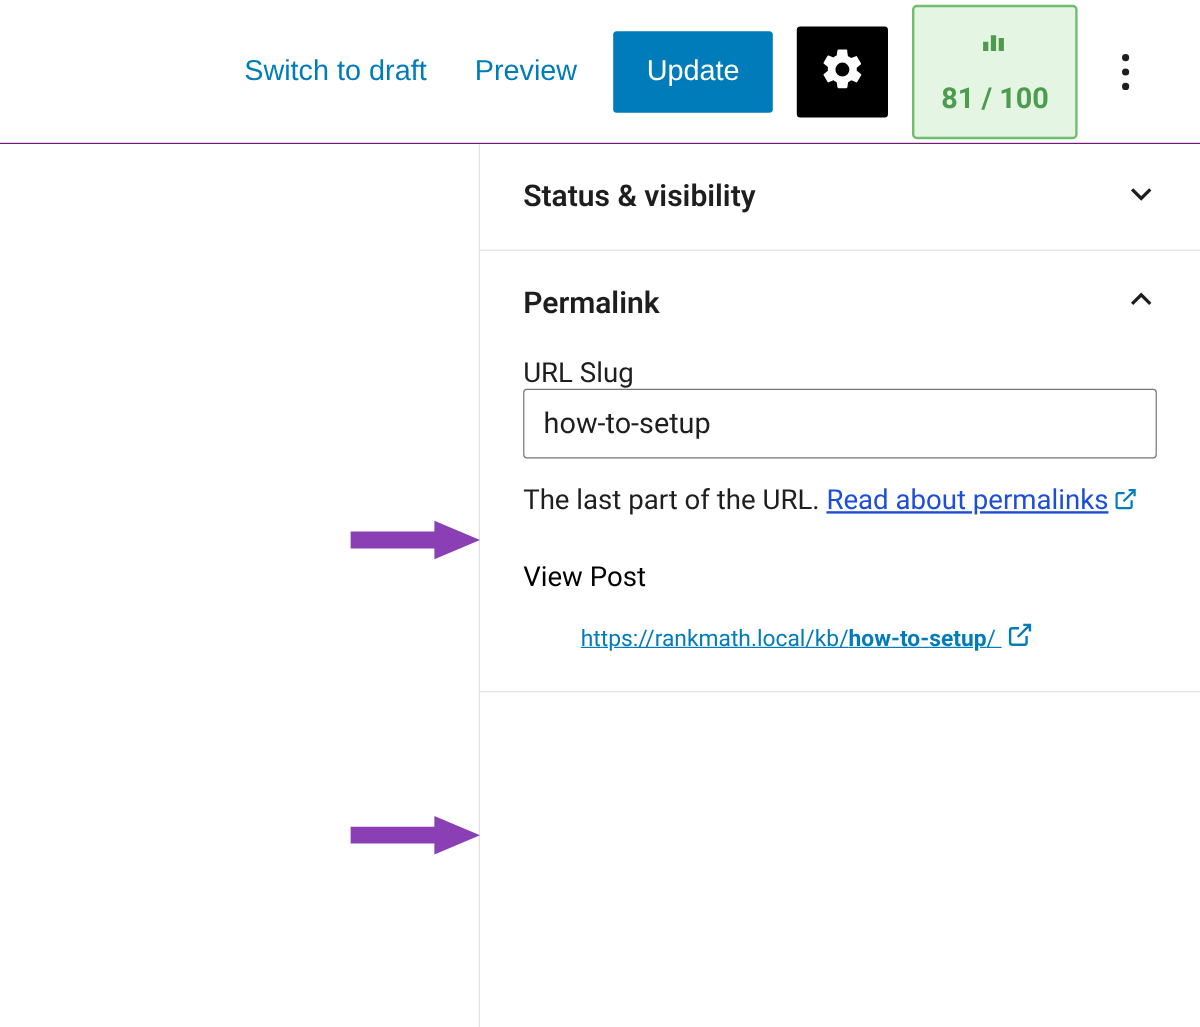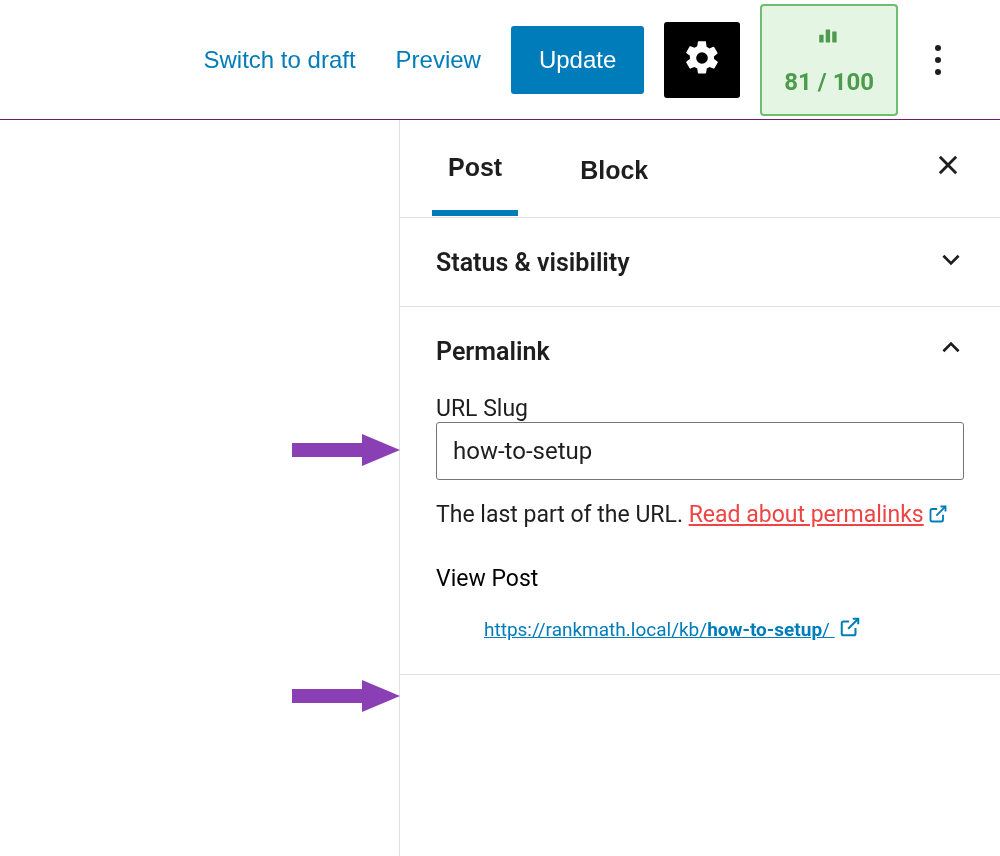--- a/index.html
+++ b/index.html
@@ -131,21 +131,21 @@
       font-size: 24px;
       font-family: inherit;
       color: #1e1e1e;
     }
     .help-text {
       font-size: 23px;
       color: #1e1e1e;
       margin-top: 18px;
       line-height: 1.5;
     }
-    .help-link { color: #ef4444; text-decoration: underline; }
+    .help-link { color: #1d4ed8; text-decoration: underline; }
     .section-label { font-size: 23px; margin-top: 30px; }
     .permalink-url {
       margin-top: 24px;
       font-size: 19px;
       color: #007cba;
       text-decoration: underline;
       line-height: 1.5;
       word-break: break-all;
       display: block;
       margin-left: 48px;
@@ -201,31 +201,20 @@
 
     <svg class="arrow arrow1" viewBox="0 0 110 40">
       <path d="M0 20 L80 20" stroke="#8b3fb5" stroke-width="14" fill="none"></path>
       <path d="M70 4 L108 20 L70 36 Z" fill="#8b3fb5"></path>
     </svg>
     <svg class="arrow arrow2" viewBox="0 0 110 40">
       <path d="M0 20 L80 20" stroke="#8b3fb5" stroke-width="14" fill="none"></path>
       <path d="M70 4 L108 20 L70 36 Z" fill="#8b3fb5"></path>
     </svg>
 
-    <div class="tabs">
-      <button class="tab active">Post</button>
-      <button class="tab">Block</button>
-      <button class="close-tab">
-        <span>
-          <svg width="28" height="28" viewBox="0 0 24 24" stroke="#1e1e1e" stroke-width="2.4" fill="none">
-              <path d="M5 5 L19 19 M19 5 L5 19"></path>
-            </svg>
-        </span>
-      </button>
-    </div>
 
     <div class="panel">
       <div class="panel-head">
         <h3>Status &amp; visibility</h3>
         <span class="chev">
           <svg width="26" height="26" viewBox="0 0 24 24" fill="none" stroke="#1e1e1e" stroke-width="2.5">
               <path d="M5 9l7 7 7-7"></path>
             </svg>
         </span>
       </div>

